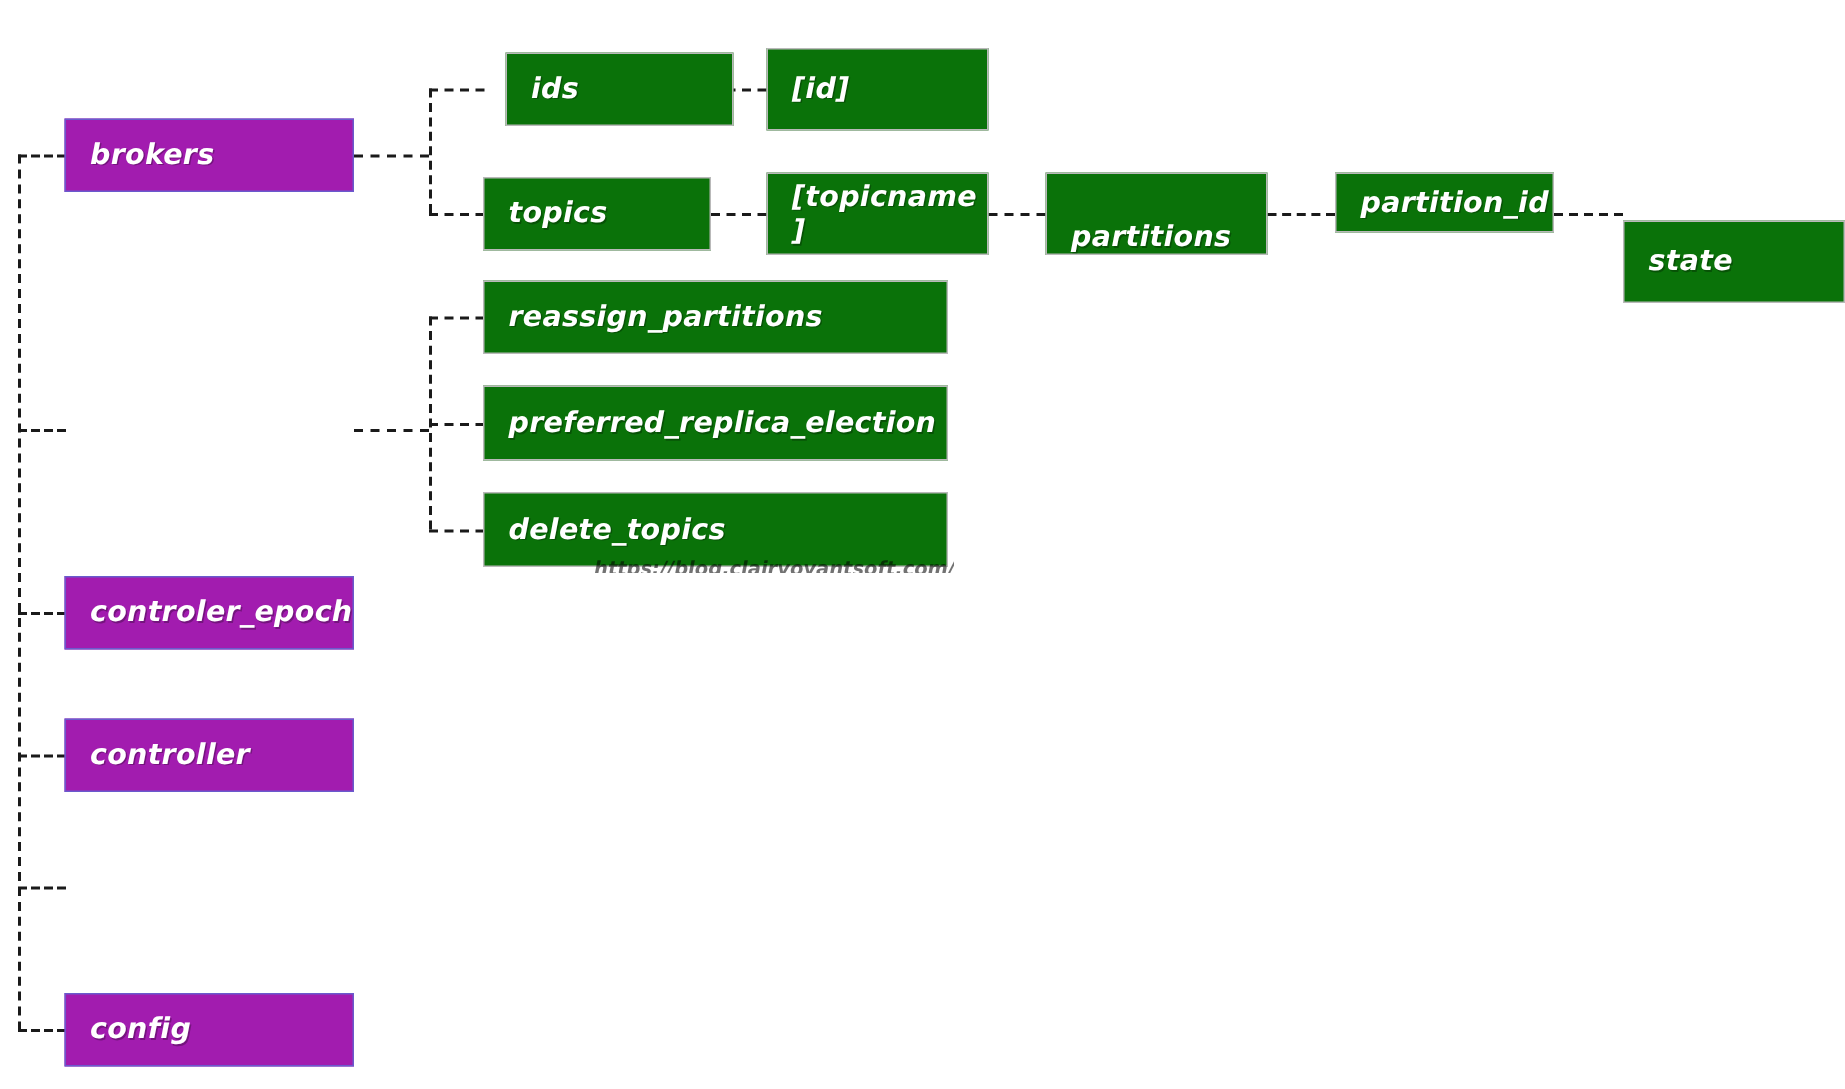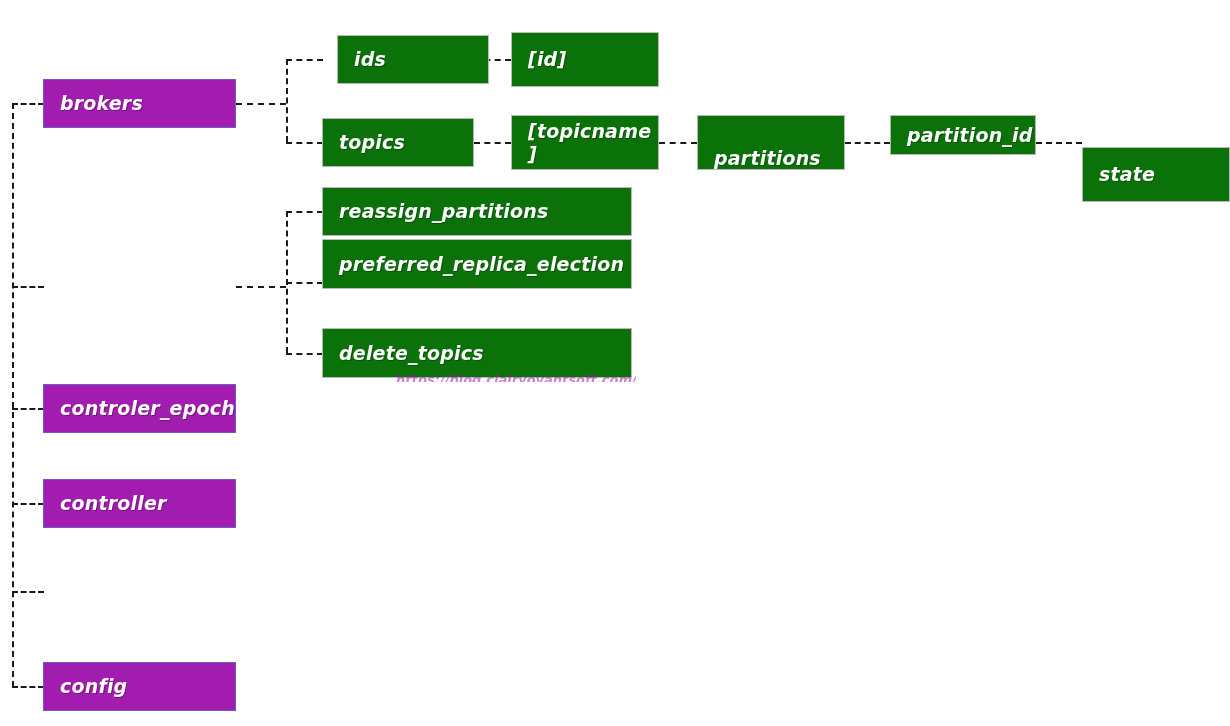--- a/index.html
+++ b/index.html
@@ -55,21 +55,21 @@
     z-index: 2;
   }
   .vline {
     position: absolute;
     width: 0;
     border-left: 2px dashed #1a1a1a;
     z-index: 2;
   }
   .ghost-text {
     position: absolute;
-    color: #a21caf;
+    color: #000000;
     font-size: 13px;
     font-style: italic;
     font-weight: bold;
     white-space: nowrap;
     overflow: hidden;
     z-index: 5;
     opacity: 0.55;
   }
 </style>
 </head>
@@ -147,21 +147,21 @@
   </div>
 
   <div class="node green" style="left:1082px; top:115px; width:148px; height:55px;margin-top:32px;">
     <span class="label">state</span>
   </div>
 
   <div class="node green" style="left:322px; top:187px; width:310px; height:49px;">
     <span class="label">reassign_partitions</span>
   </div>
 
-  <div class="node green" style="left:322px; top:239px; width:310px; height:50px;">
+  <div class="node green" style="left:322px; top:257px; width:310px; height:50px;">
     <span class="label">preferred_replica_election</span>
   </div>
 
   <div class="node green" style="left:322px; top:328px; width:310px; height:50px;">
     <span class="label">delete_topics</span>
   </div>
 
   <div class="ghost-text" style="left:396px; top:372px; width:240px; height:10px;">https://blog.clairvoyantsoft.com/</div>
 
 </div>

